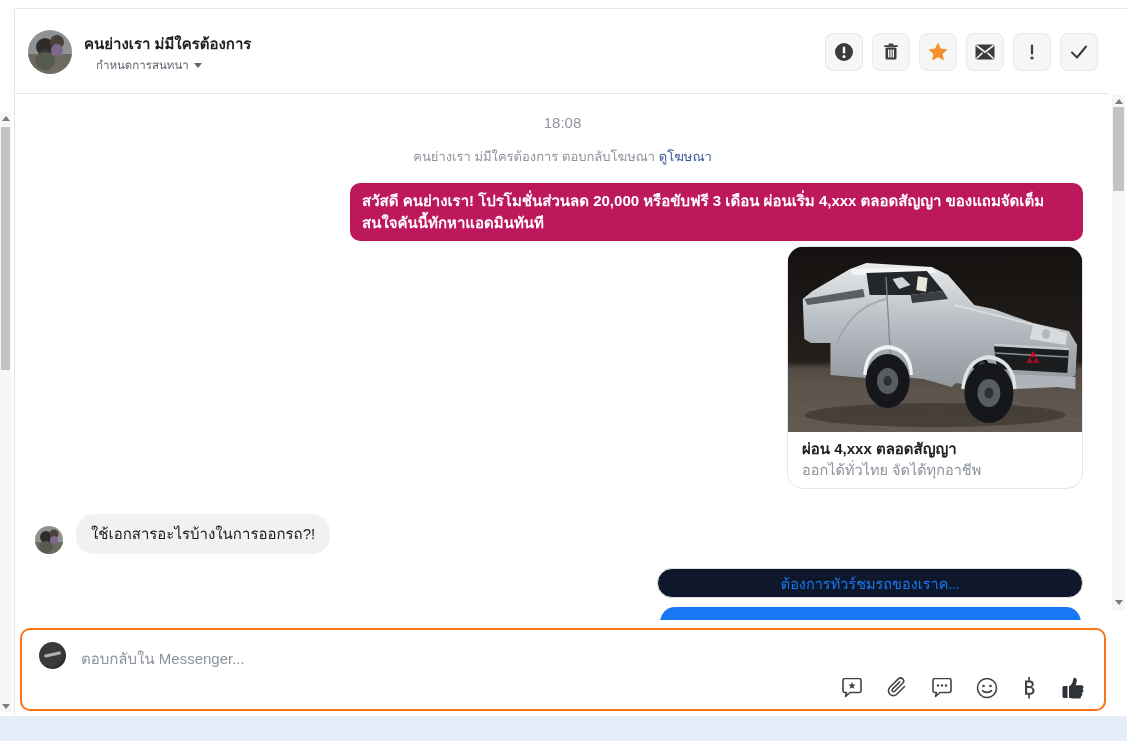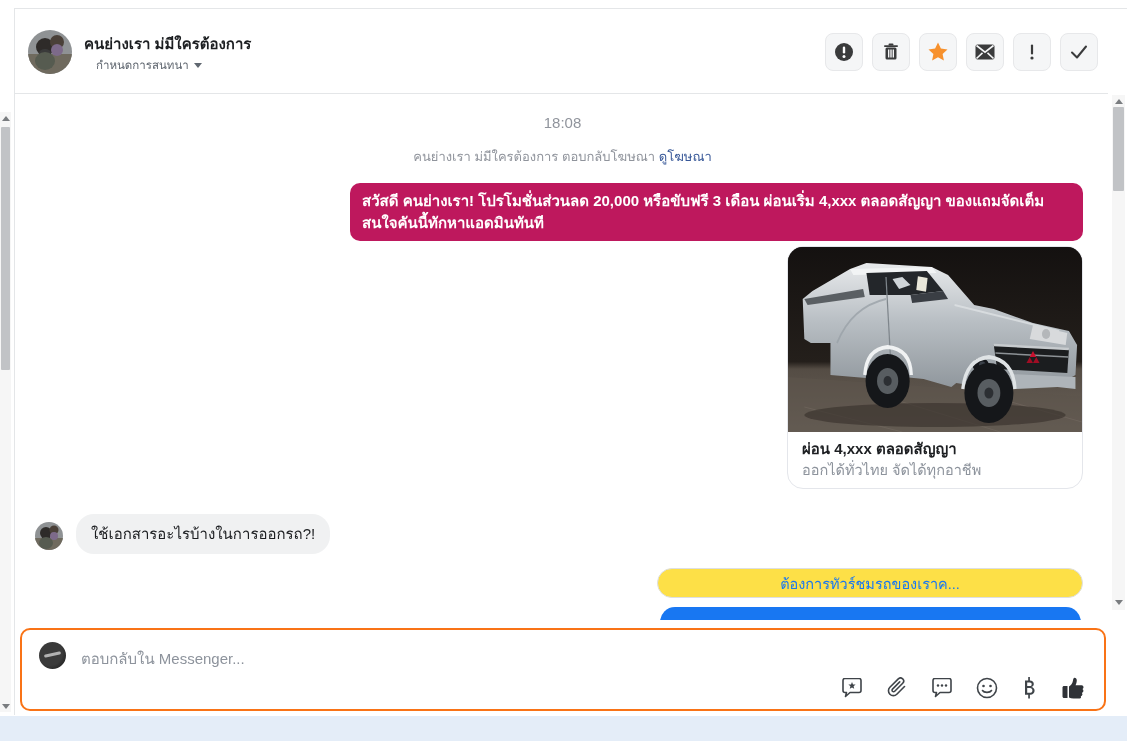--- a/index.html
+++ b/index.html
@@ -38,26 +38,26 @@
   .c-attr { position:absolute; left:0; right:0; top:52px; text-align:center; font-size:13px; color:#90949c; }
   .c-attr a { color:#385898; text-decoration:none; font-weight:normal; cursor:pointer; }
   .bubble-out { position:absolute; right:27px; top:89px; width:733px; background:#be185d; color:#fff;
                 font-weight:bold; font-size:15px; line-height:1.45; border-radius:10px; padding:7px 12px; }
   .card { position:absolute; right:27px; top:152px; width:296px; height:243px; border-radius:16px;
           border:1px solid #e4e6eb; background:#fff; overflow:hidden; box-shadow:0 0 0 0 transparent; }
   .card-img { width:100%; height:185px; display:block; background:#17120f; }
   .card-cap { padding:6px 14px 0 14px; }
   .card-title { font-size:15px; font-weight:bold; color:#1c1e21; line-height:1.45; }
   .card-sub { font-size:14.5px; color:#8d939c; line-height:1.4; }
-  .msg-in { position:absolute; left:20px; top:420px; display:flex; align-items:center; gap:13px; }
+  .msg-in { position:absolute; left:20px; top:420px; display:flex; align-items:flex-end; gap:13px; }
   .m-avatar { width:28px; height:28px; border-radius:50%; overflow:hidden; flex:0 0 auto; margin-top:3px; }
   .bubble-in { background:#f0f1f2; border-radius:18px; padding:8px 15px; font-size:15px; color:#1c1e21; }
-  .quick-reply { position:absolute; right:27px; top:474px; width:426px; height:30px; background:#fde047;
+  .quick-reply { position:absolute; right:27px; top:474px; width:426px; height:30px; background:#0f172a;
                  border:1px solid #dddfe2; border-radius:16px; display:flex; align-items:center; justify-content:center;
-                 font-size:14.5px; color:#1877f2; cursor:pointer; }
+                 font-size:14.5px; color:#1877f2; cursor:pointer;font-family:Liberation Serif, serif; }
   .partial-pill { position:absolute; right:29px; top:513px; width:421px; height:30px; background:#1877f2; border-radius:15px; }
 
   
   .composer { position:absolute; left:20px; top:628px; width:1086px; height:83px;
               border:2px solid #f97316; border-radius:10px; background:#fff; }
   .comp-avatar { position:absolute; left:17px; top:12px; width:27px; height:27px; border-radius:50%;
                  background:radial-gradient(circle at 40% 40%, #3a3a3a 0 55%, #111 100%); overflow:hidden; }
   .comp-avatar:after { content:""; position:absolute; left:5px; top:11px; width:17px; height:3px;
                  background:#cfcfcf; border-radius:2px; transform:rotate(-12deg); opacity:.8; }
   .comp-ph { position:absolute; left:59px; top:17px; font-size:15px; color:#8d939c; cursor:text; }

